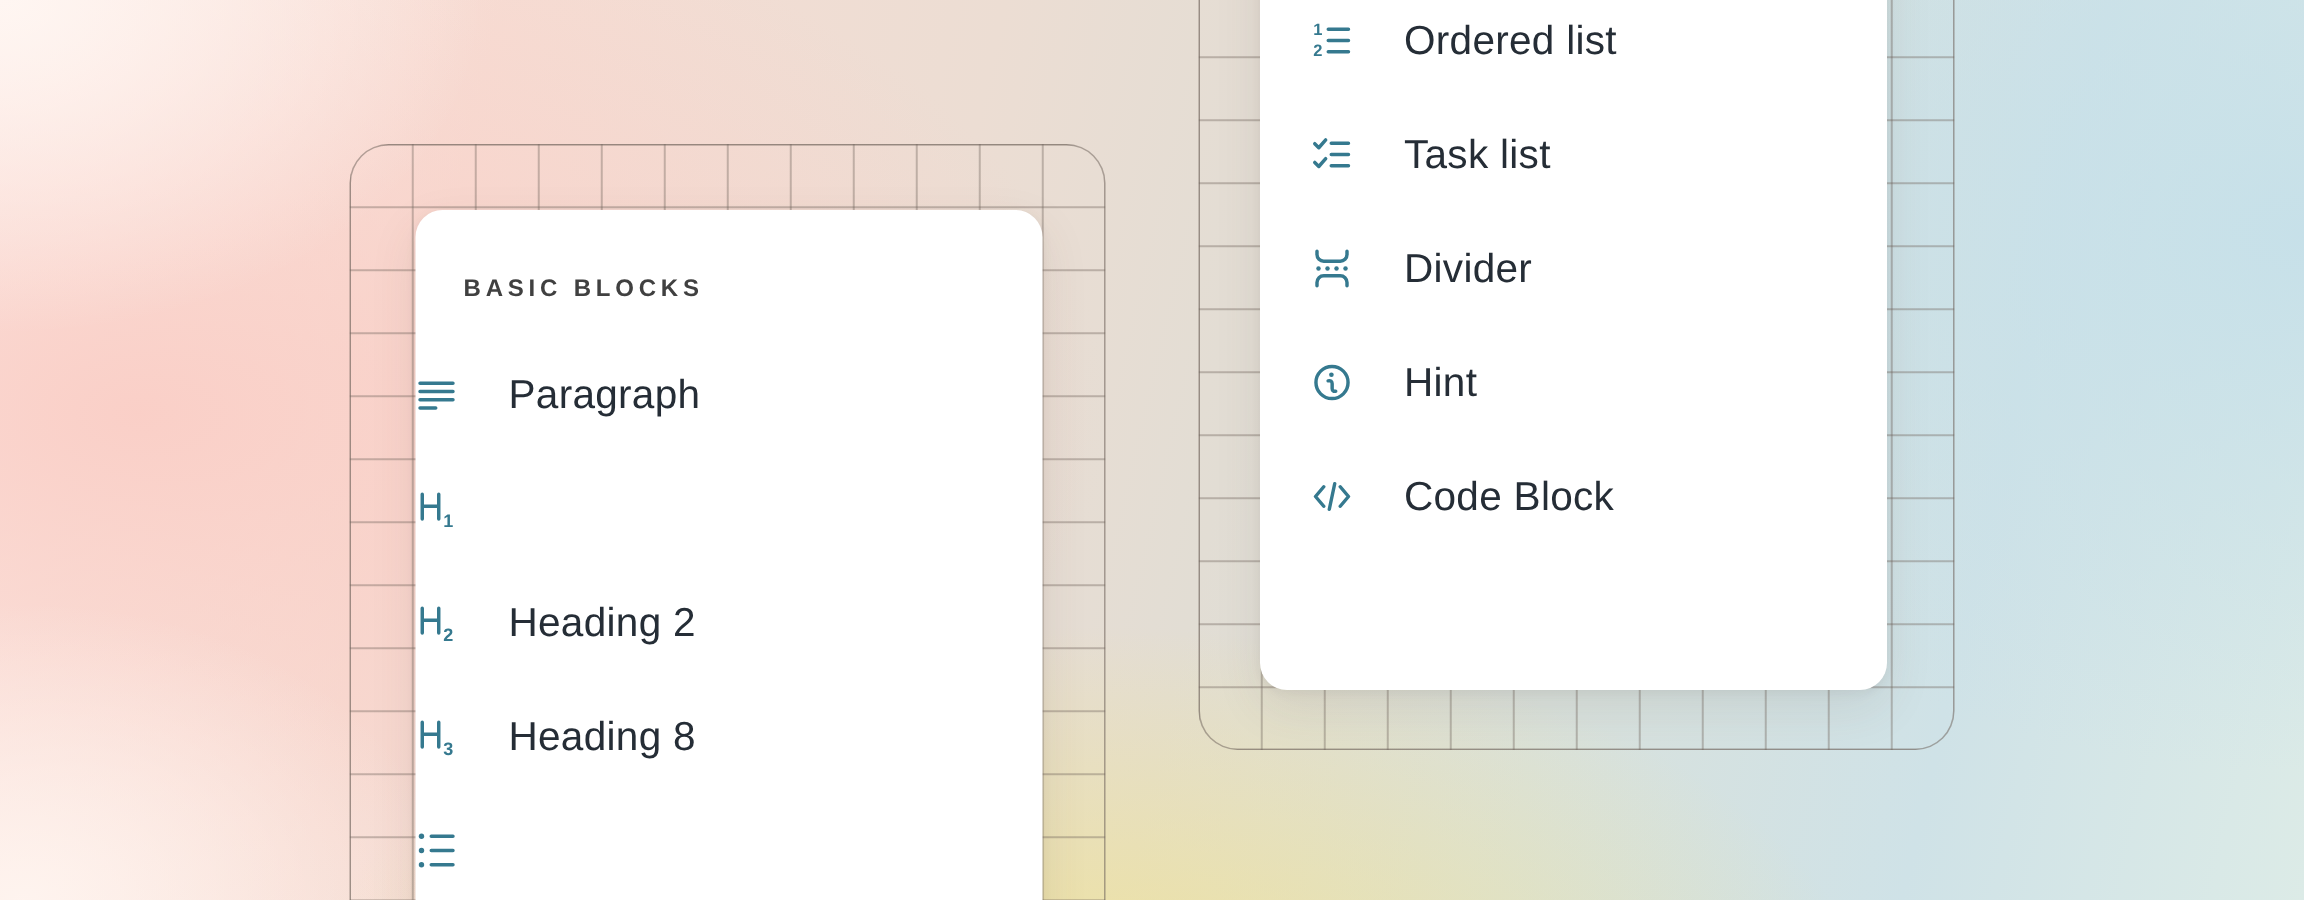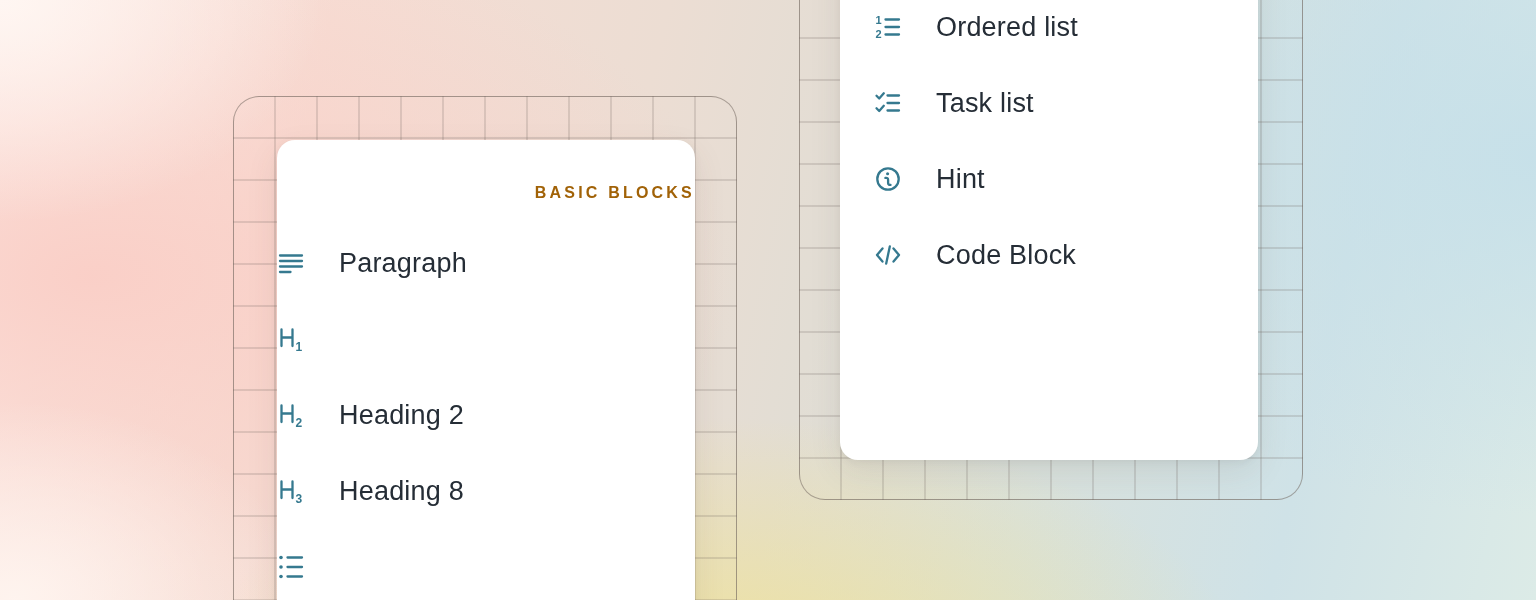--- a/index.html
+++ b/index.html
@@ -32,21 +32,21 @@
   #grid-right{left:799px;top:-46px;width:504px;height:546px;}
   .menu-card{
     position:absolute;background:#ffffff;border-radius:18px;
     box-shadow:0 12px 32px rgba(90,65,55,.10),0 2px 8px rgba(0,0,0,.05);
   }
   #card-left {left:277px;top:140px;width:418px;height:530px;padding-top:45px;box-sizing:border-box;}
   #card-right{left:840px;top:-60px;width:418px;height:520px;padding-top:49px;box-sizing:border-box;}
   .section-label{
     margin:0 0 24px 32px;
     font-size:16px;font-weight:700;letter-spacing:3.2px;
-    color:#a16207;line-height:16px;text-align:right;
+    color:#404040;line-height:16px;
   }
   .menu-item{
     height:76px;display:flex;align-items:center;
     cursor:pointer;
   }
   #card-right .menu-item{padding-left:34px;}
   .menu-item .icon{
     width:28px;height:28px;flex:0 0 28px;display:block;
   }
   .menu-item .icon svg{display:block;width:28px;height:28px;}
@@ -131,20 +131,34 @@
           <span class="icon">
             <svg viewBox="0 0 28 28">
               <path fill="none" stroke="#35798f" stroke-width="2.3" stroke-linecap="round" stroke-linejoin="round" d="M2.5 6.8l2.7 2.7 4.6-5.2M2.5 19.3l2.7 2.7 4.6-5.2M13.5 6.5H25M13.5 14H25M13.5 21.5H25"></path>
             </svg>
           </span>
           <span class="label">Task list</span>
         </div>
         <div class="menu-item">
           <span class="icon">
             <svg viewBox="0 0 28 28">
+              <path fill="none" stroke="#35798f" stroke-width="2.3" stroke-linecap="round" stroke-linejoin="round" d="M4 2.5v2.2a4.5 4.5 0 0 0 4.5 4.5h11a4.5 4.5 0 0 0 4.5-4.5V2.5M4 25.5v-2.2a4.5 4.5 0 0 1 4.5-4.5h11a4.5 4.5 0 0 1 4.5 4.5v2.2"></path>
+              <g fill="#35798f">
+                <circle cx="5" cy="14" r="1.5"></circle>
+                <circle cx="11" cy="14" r="1.5"></circle>
+                <circle cx="17" cy="14" r="1.5"></circle>
+                <circle cx="23" cy="14" r="1.5"></circle>
+              </g>
+            </svg>
+          </span>
+          <span class="label">Divider</span>
+        </div>
+        <div class="menu-item">
+          <span class="icon">
+            <svg viewBox="0 0 28 28">
               <circle fill="none" stroke="#35798f" stroke-width="2.3" stroke-linecap="round" stroke-linejoin="round" cx="14" cy="14" r="10.7"></circle>
               <circle fill="#35798f" cx="13.6" cy="8.8" r="1.55"></circle>
               <path fill="none" stroke="#35798f" stroke-width="2.3" stroke-linecap="round" stroke-linejoin="round" d="M11.4 12.9c1.7-.4 2.7.4 2.7 2v3.1c0 1.4.9 2 2.4 1.8"></path>
             </svg>
           </span>
           <span class="label">Hint</span>
         </div>
         <div class="menu-item">
           <span class="icon">
             <svg viewBox="0 0 28 28">

